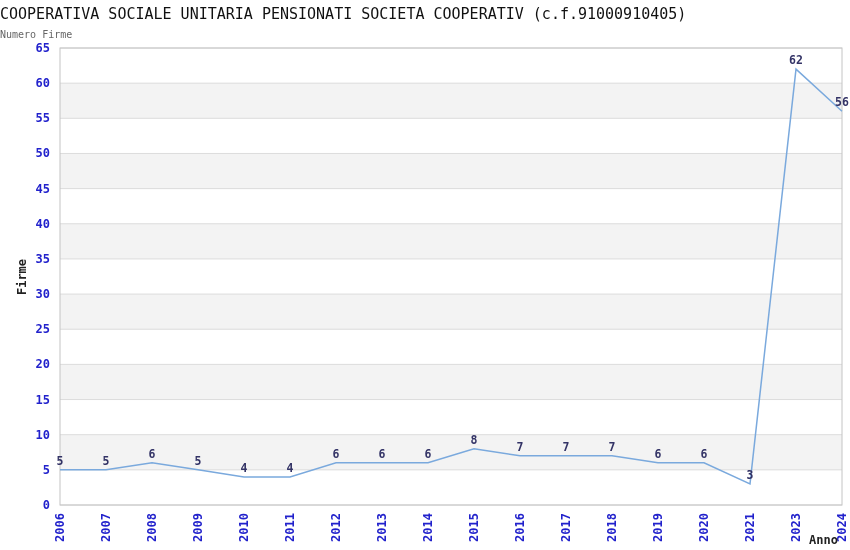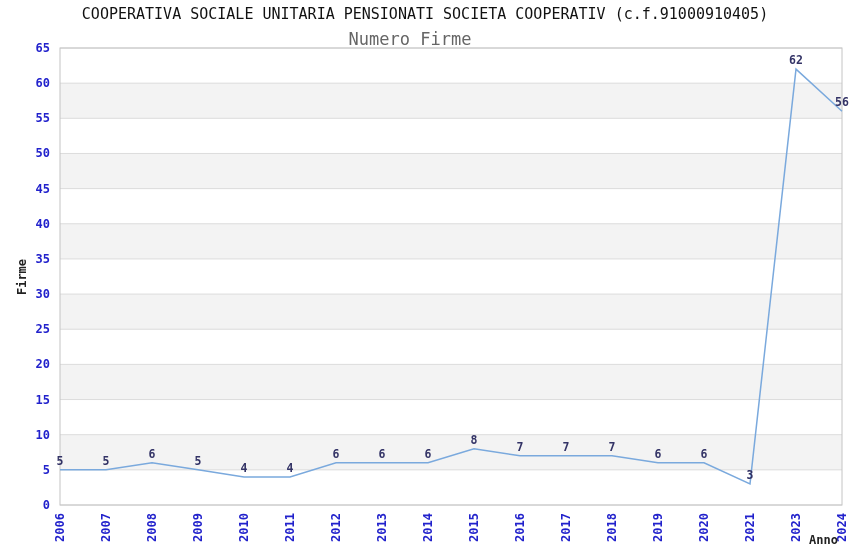--- a/index.html
+++ b/index.html
@@ -1,21 +1,21 @@
 <!DOCTYPE html>
 <html><head>
 <meta charset="utf-8">
 <style>
   html,body{margin:0;padding:0;background:#ffffff;}
   body{width:850px;height:550px;position:relative;overflow:hidden;
        font-family:"DejaVu Sans Mono","Liberation Mono",monospace;}
-  .title{position:absolute;top:5px;left:0;width:850px;text-align:center;
+  .title{position:absolute;top:5px;left:0;width:850px;
          font-size:15px;font-weight:normal;color:#111;letter-spacing:0;white-space:nowrap;}
-  .subtitle{position:absolute;top:29px;left:0;width:820px;text-align:center;
-            font-size:17px;color:#666;}
+  .subtitle{position:absolute;top:29px;left:0;width:820px;
+            font-size:10px;color:#666;}
   svg{position:absolute;top:0;left:0;}
   text{font-family:"DejaVu Sans Mono","Liberation Mono",monospace;}
   .ytick,.xtick{font-size:12px;font-weight:bold;}
   .vlabel{font-size:11.5px;font-weight:bold;}
   .axtitle{font-size:12px;font-weight:bold;}
 </style>
 </head>
 <body>
 
 <div class="title">COOPERATIVA SOCIALE UNITARIA PENSIONATI SOCIETA COOPERATIV (c.f.91000910405)</div>

